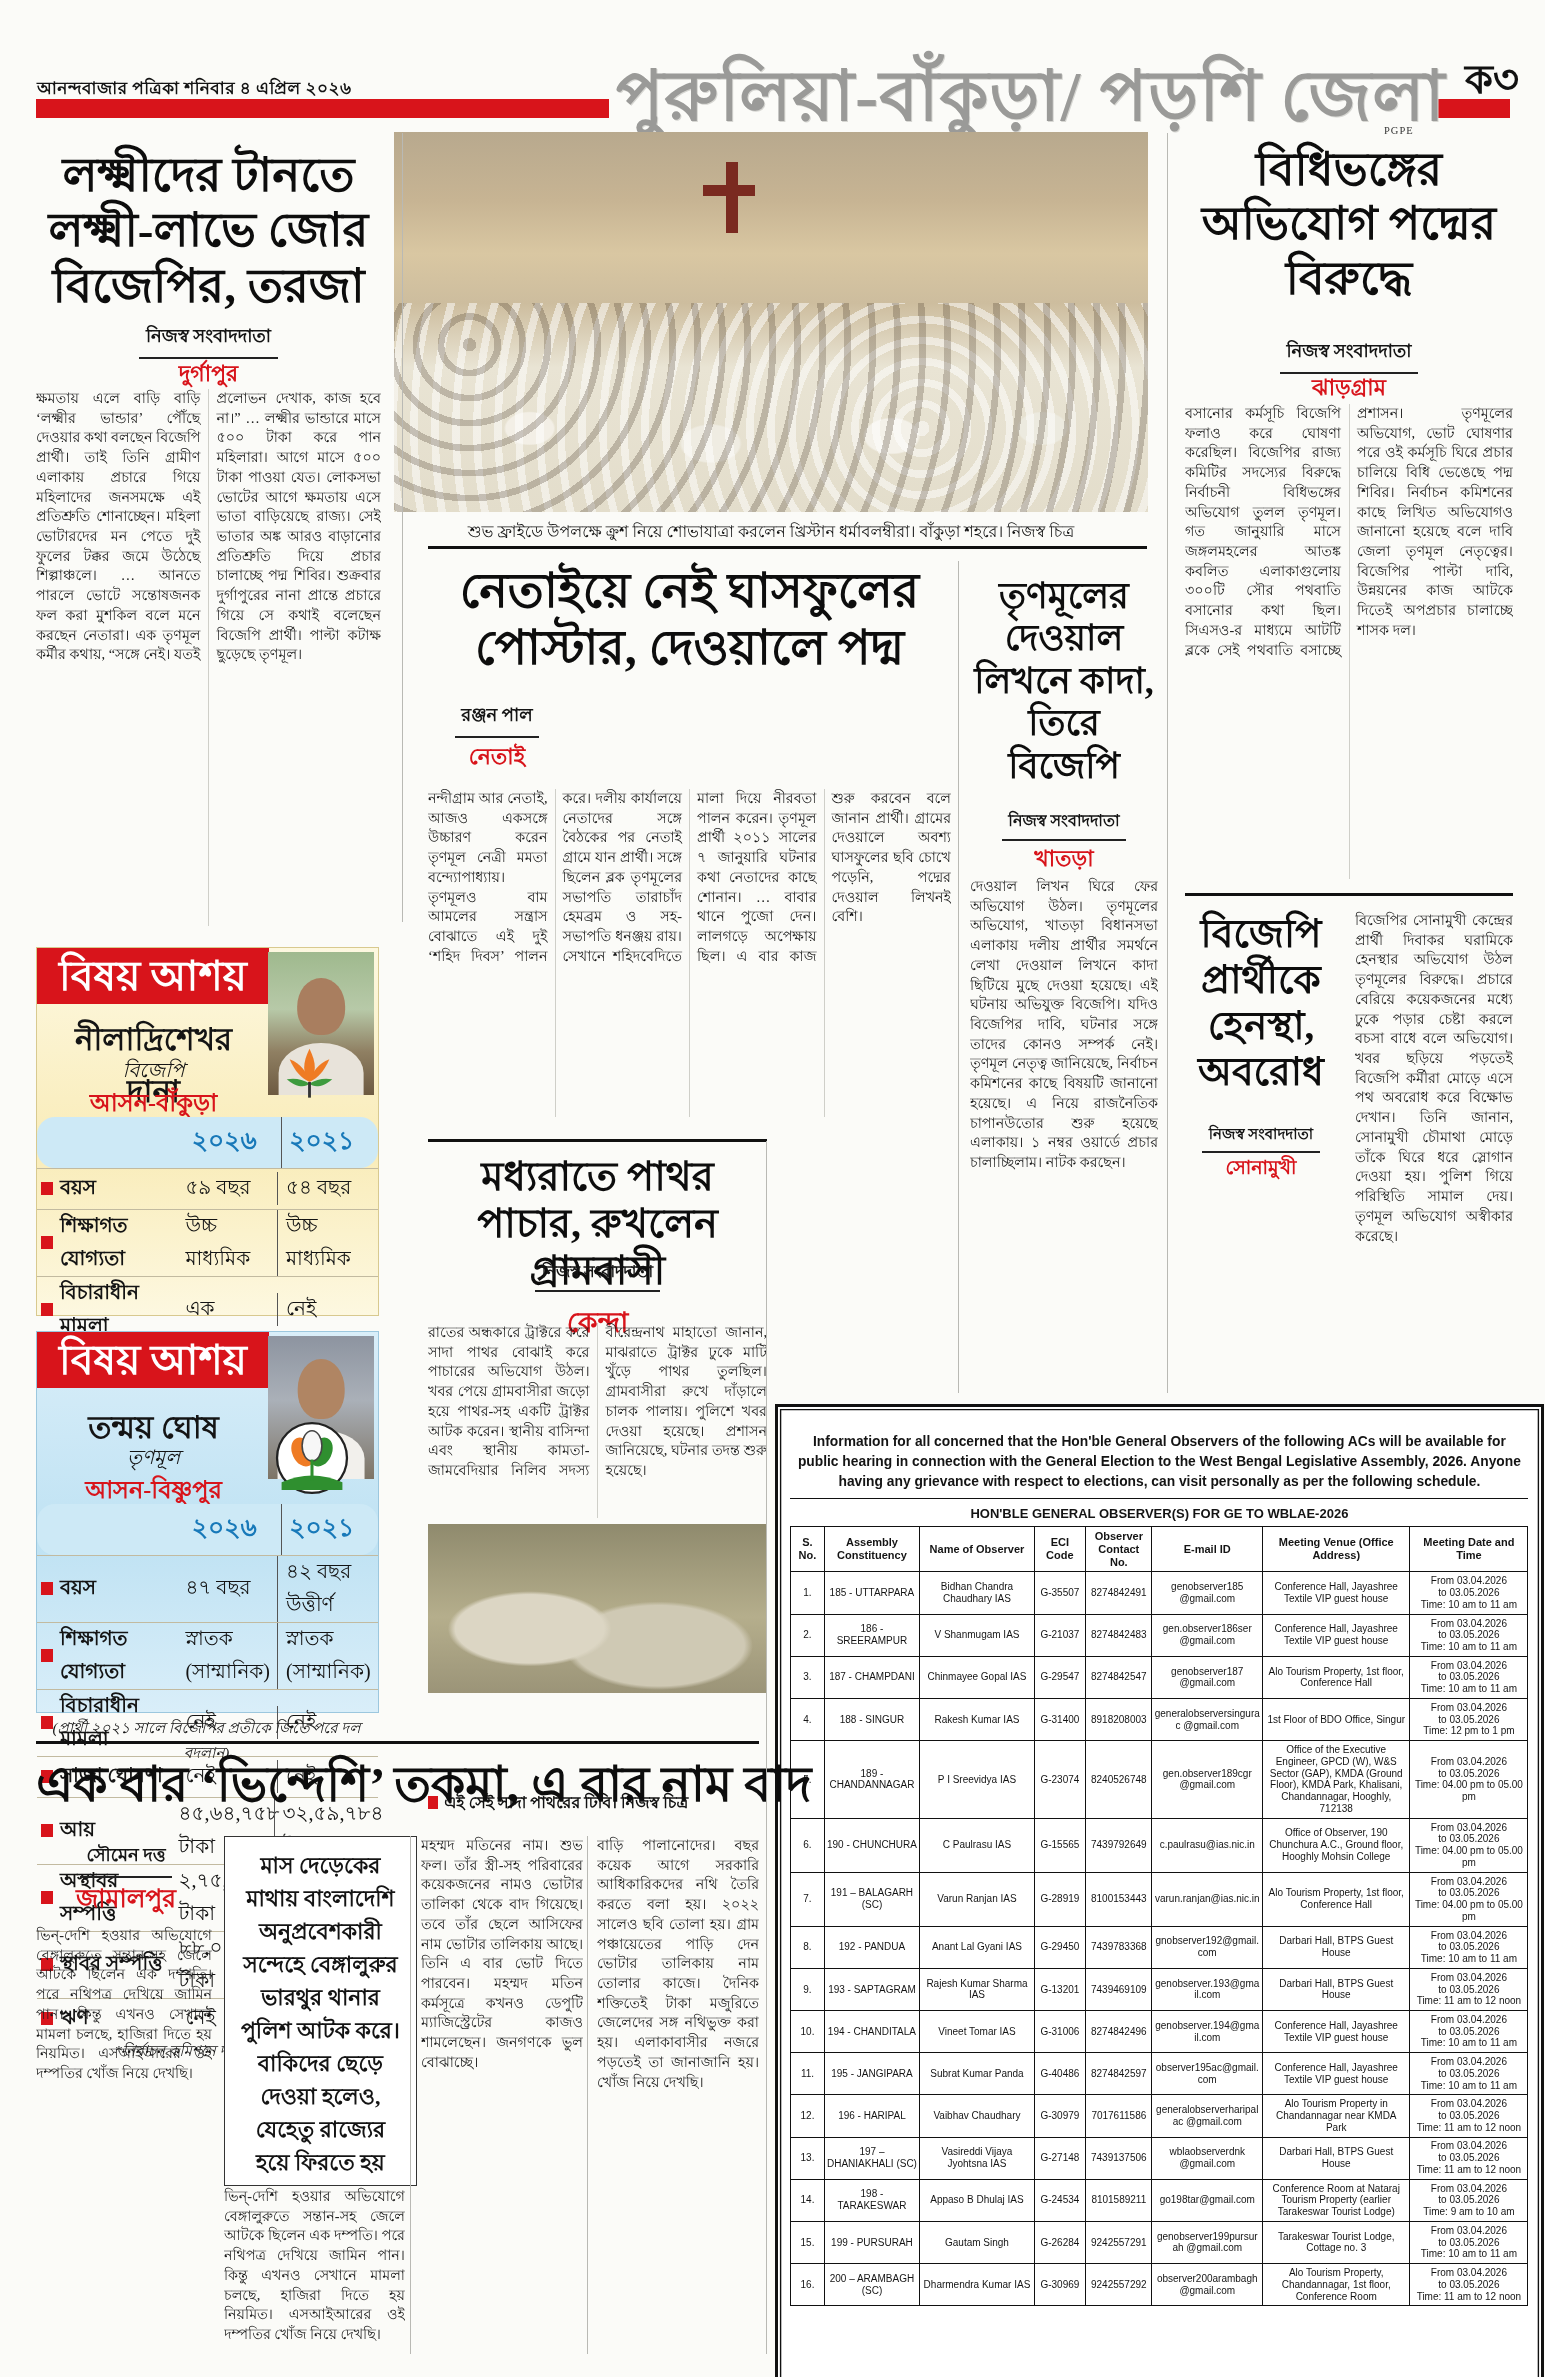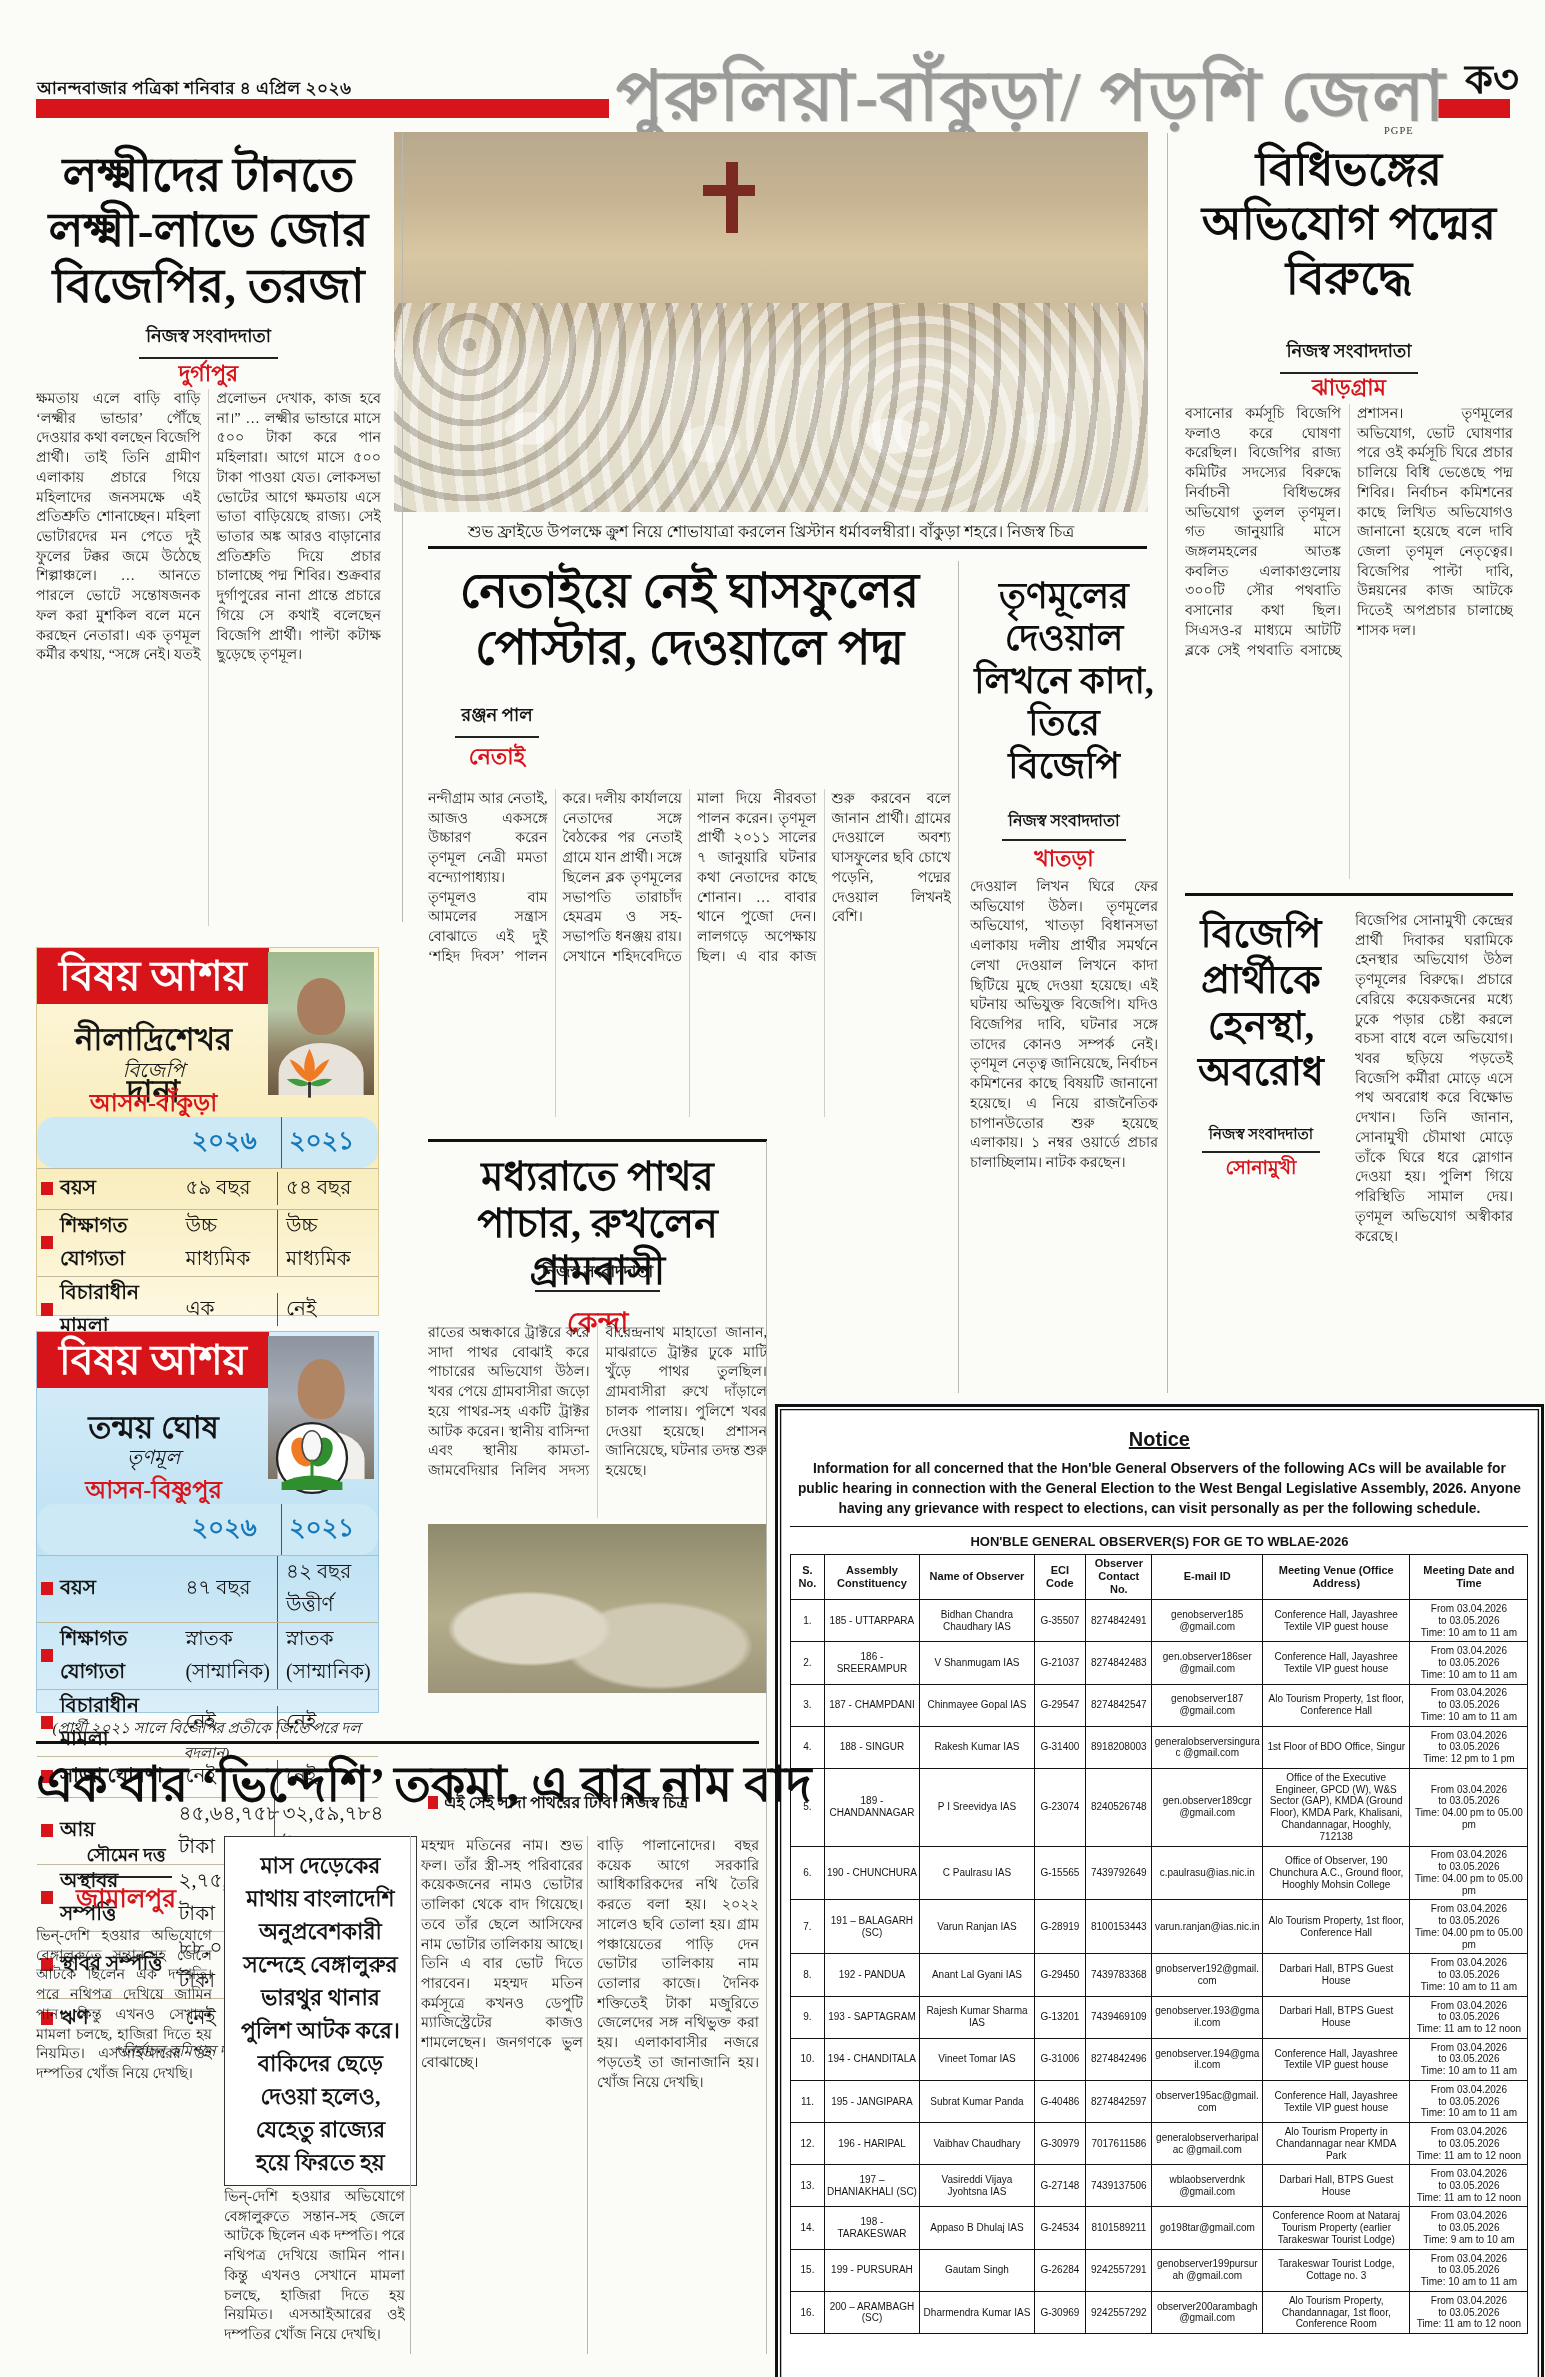--- a/index.html
+++ b/index.html
@@ -337,21 +337,20 @@
 
   <div class="rule-h" style="left:428px;top:1139px;width:339px;"></div>
   <div class="abs hl" style="left:428px;top:1153px;width:339px;font-size:40px;">মধ্যরাতে পাথর পাচার, রুখলেন গ্রামবাসী</div>
   <div class="abs byline" style="left:428px;top:1259px;width:339px;font-size:16px;"><span class="bl-inner">নিজস্ব সংবাদদাতা</span></div>
   <div class="abs dateline" style="left:428px;top:1301px;width:339px;font-size:28px;">কেন্দা</div>
   <div class="abs body-txt cols-2" style="left:428px;top:1323px;width:339px;height:195px;">রাতের অন্ধকারে ট্রাক্টরে করে সাদা পাথর বোঝাই করে পাচারের অভিযোগ উঠল। খবর পেয়ে গ্রামবাসীরা জড়ো হয়ে পাথর-সহ একটি ট্রাক্টর আটক করেন। স্থানীয় বাসিন্দা এবং স্থানীয় কামতা-জামবেদিয়ার নিলিব সদস্য বীরেন্দ্রনাথ মাহাতো জানান, মাঝরাতে ট্রাক্টর ঢুকে মাটি খুঁড়ে পাথর তুলছিল। গ্রামবাসীরা রুখে দাঁড়ালে চালক পালায়। পুলিশে খবর দেওয়া হয়েছে। প্রশাসন জানিয়েছে, ঘটনার তদন্ত শুরু হয়েছে।</div>
   <div class="photo photo-stones" style="left:428px;top:1524px;width:339px;height:169px;"></div>
   <div class="abs caption" style="left:428px;top:1790px;width:339px;"><span class="cap-bullet"></span><span>এই সেই সাদা পাথরের ঢিবি। নিজস্ব চিত্র</span></div>
 
   <div class="notice" style="left:775px;top:1404px;width:738px;height:960px;">
-    <div class="nt-title">Notice</div>
     <div class="nt-intro">Information for all concerned that the Hon'ble General Observers of the following ACs will be available for public hearing in connection with the General Election to the West Bengal Legislative Assembly, 2026. Anyone having any grievance with respect to elections, can visit personally as per the following schedule.</div>
     <div class="nt-sub">HON'BLE GENERAL OBSERVER(S) FOR GE TO WBLAE-2026</div>
     <table class="nt">
       <colgroup>
         <col style="width:4.5%">
           <col style="width:13%">
           <col style="width:15.5%">
           <col style="width:7%">
         <col style="width:9%">
           <col style="width:15%">

